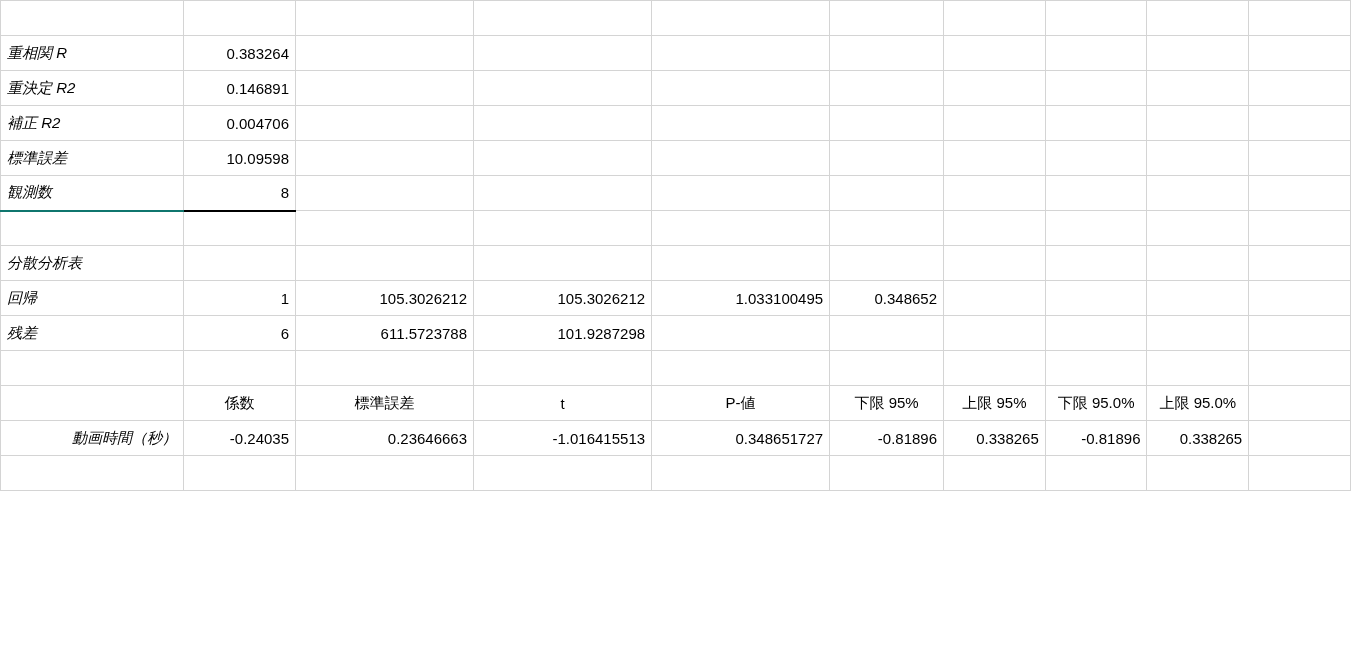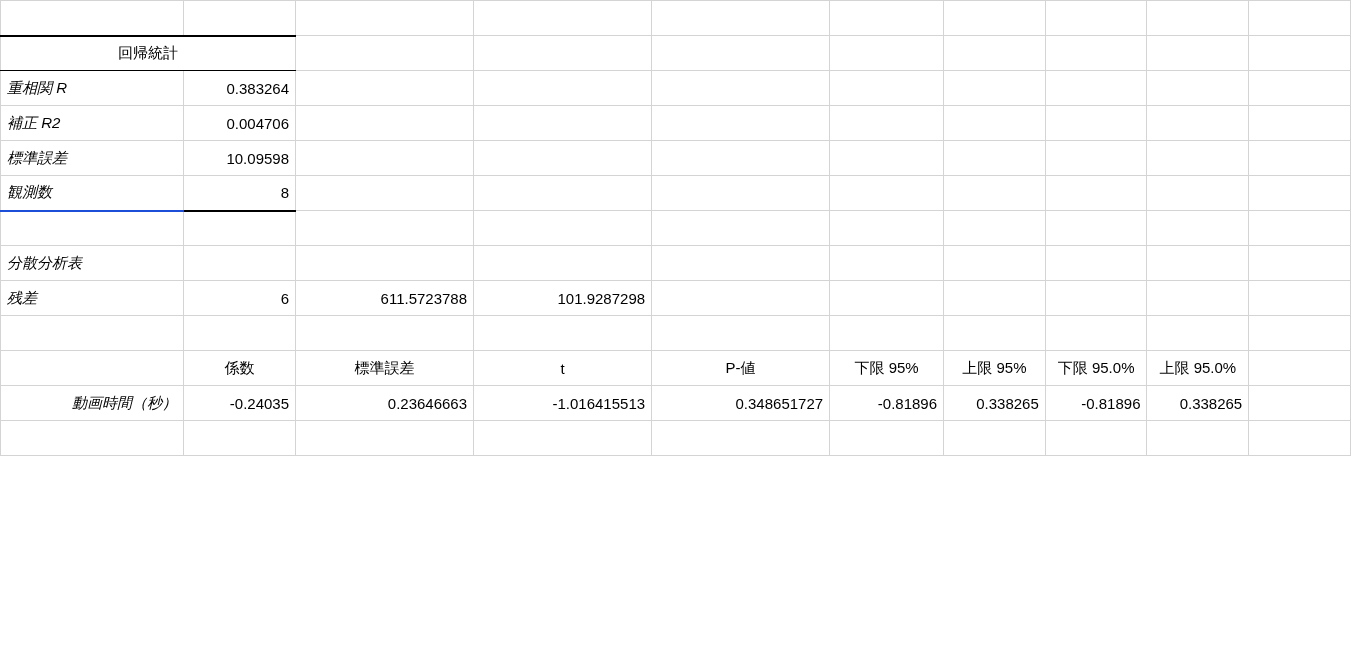--- a/index.html
+++ b/index.html
@@ -93,45 +93,46 @@
         <td class="colC"></td>
         <td class="colD"></td>
         <td class="colE"></td>
     <td class="colF"></td>
         <td class="colG"></td>
         <td class="colH"></td>
         <td class="colI"></td>
         <td class="colJ"></td>
   </tr>
 
-  <tr class="rs-header rs-block">
-    <td class="colA center" colspan="2" style="border-top:2px solid #000;border-bottom:1.5px solid #000;">回帰統計</td>
-    <td class="colC"></td>
-        <td class="colD"></td>
-        <td class="colE"></td>
-    <td class="colF"></td>
-        <td class="colG"></td>
-        <td class="colH"></td>
-        <td class="colI"></td>
-        <td class="colJ"></td>
-  </tr>
 
   <tr class="rs-row rs-block">
     <td class="colA left">重相関 R</td>
     <td class="colB right">0.383264</td>
     <td class="colC"></td>
         <td class="colD"></td>
         <td class="colE"></td>
     <td class="colF"></td>
         <td class="colG"></td>
         <td class="colH"></td>
         <td class="colI"></td>
         <td class="colJ"></td>
   </tr>
   <tr class="rs-row rs-block">
+    <td class="colA left">重決定 R2</td>
+    <td class="colB right">0.146891</td>
+    <td class="colC"></td>
+        <td class="colD"></td>
+        <td class="colE"></td>
+    <td class="colF"></td>
+        <td class="colG"></td>
+        <td class="colH"></td>
+        <td class="colI"></td>
+        <td class="colJ"></td>
+  </tr>
+  <tr class="rs-row rs-block">
     <td class="colA left">補正 R2</td>
     <td class="colB right">0.004706</td>
     <td class="colC"></td>
         <td class="colD"></td>
         <td class="colE"></td>
     <td class="colF"></td>
         <td class="colG"></td>
         <td class="colH"></td>
         <td class="colI"></td>
         <td class="colJ"></td>
@@ -142,21 +143,21 @@
     <td class="colC"></td>
         <td class="colD"></td>
         <td class="colE"></td>
     <td class="colF"></td>
         <td class="colG"></td>
         <td class="colH"></td>
         <td class="colI"></td>
         <td class="colJ"></td>
   </tr>
   <tr class="rs-last rs about-block">
-    <td class="colA left" style="border-bottom:2px solid #1d4ed8;">観測数</td>
+    <td class="colA left" style="border-bottom:2px solid #0f766e;">観測数</td>
     <td class="colB right" style="border-bottom:2px solid #000;">8</td>
     <td class="colC"></td>
         <td class="colD"></td>
         <td class="colE"></td>
     <td class="colF"></td>
         <td class="colG"></td>
         <td class="colH"></td>
         <td class="colI"></td>
         <td class="colJ"></td>
   </tr>
@@ -181,20 +182,32 @@
         <td class="colD"></td>
         <td class="colE"></td>
     <td class="colF"></td>
         <td class="colG"></td>
         <td class="colH"></td>
         <td class="colI"></td>
         <td class="colJ"></td>
   </tr>
 
 
+  <tr>
+    <td class="colA left">回帰</td>
+    <td class="colB right">1</td>
+    <td class="colC right">105.3026212</td>
+    <td class="colD right">105.3026212</td>
+    <td class="colE right">1.033100495</td>
+    <td class="colF right">0.348652</td>
+    <td class="colG"></td>
+        <td class="colH"></td>
+        <td class="colI"></td>
+        <td class="colJ"></td>
+  </tr>
   <tr>
     <td class="colA left">残差</td>
     <td class="colB right">6</td>
     <td class="colC right">611.5723788</td>
     <td class="colD right">101.9287298</td>
     <td class="colE right"></td>
     <td class="colF right"></td>
     <td class="colG"></td>
         <td class="colH"></td>
         <td class="colI"></td>

